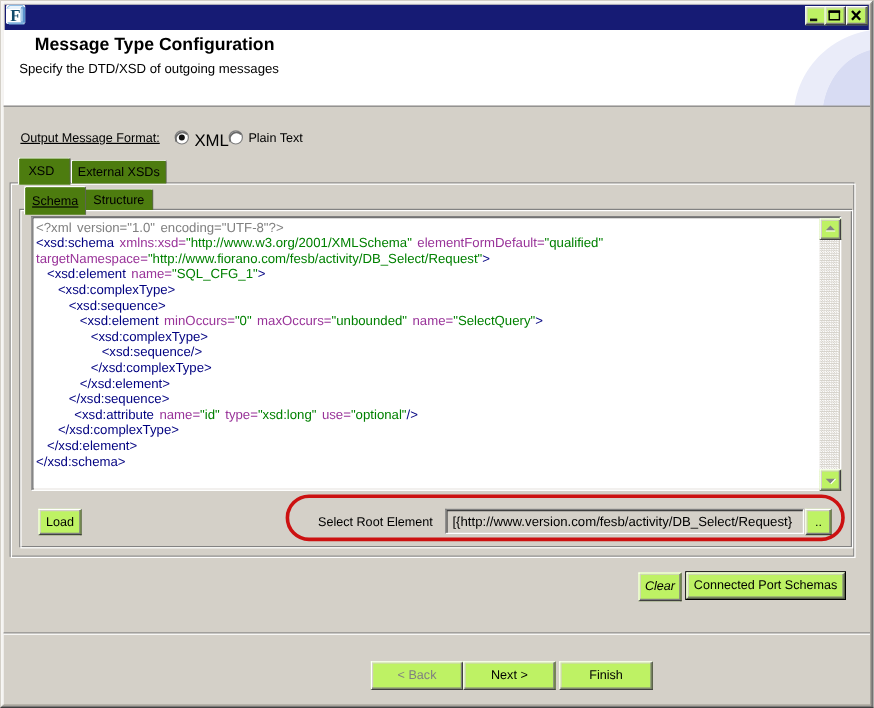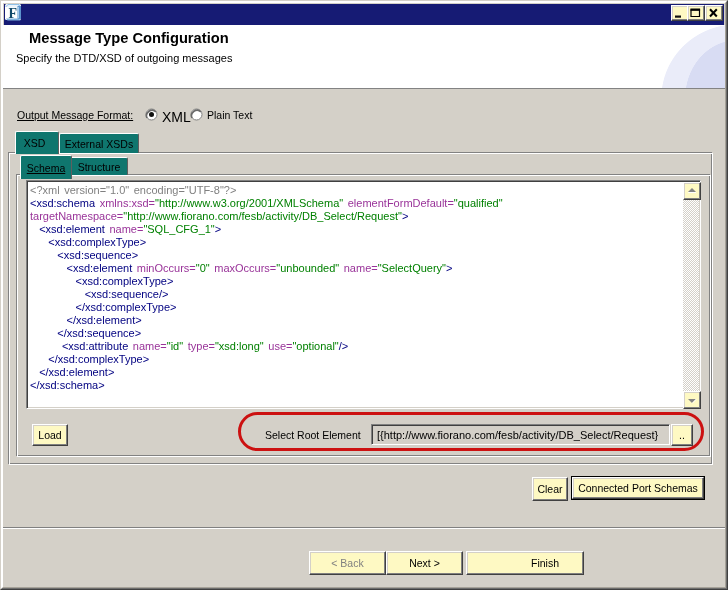--- a/index.html
+++ b/index.html
@@ -1,18 +1,18 @@
 <!DOCTYPE html>
 <html><head><meta charset="utf-8"><title>d</title><style>
 html,body{margin:0;padding:0;background:#fff;}
 #win{position:relative;width:728px;height:590px;font-family:"Liberation Sans",sans-serif;font-size:11px;color:#000;overflow:hidden;}
 .abs{position:absolute;}
-.btn{position:absolute;background:#fef9c3;border:1px solid;border-color:#fff #404040 #404040 #fff;box-shadow:inset -1px -1px 0 #808080,inset 1px 1px 0 #d4d0c8;display:flex;align-items:center;justify-content:center;font-size:10.5px;}
+.btn{position:absolute;background:#bef264;border:1px solid;border-color:#fff #404040 #404040 #fff;box-shadow:inset -1px -1px 0 #808080,inset 1px 1px 0 #d4d0c8;display:flex;align-items:center;justify-content:center;font-size:10.5px;}
 .sunk{border:1px solid;border-color:#808080 #fff #fff #808080;box-shadow:inset 1px 1px 0 #404040,inset -1px -1px 0 #d4d0c8;}
-.tab{position:absolute;background:#0f766e;border:1px solid;border-color:#fff #5f5f5f #d4d0c8 #fff;border-bottom:none;border-radius:2px 2px 0 0;display:flex;align-items:center;justify-content:center;font-size:10.5px;}
+.tab{position:absolute;background:#4d7c0f;border:1px solid;border-color:#fff #5f5f5f #d4d0c8 #fff;border-bottom:none;border-radius:2px 2px 0 0;display:flex;align-items:center;justify-content:center;font-size:10.5px;}
 .eo{position:absolute;border:1px solid #828282;box-sizing:border-box;}
 .ei{position:absolute;border:1px solid #fff;box-sizing:border-box;}
 .t{color:#000080}.a{color:#993399}.v{color:#008000}.g{color:#808080}
 #xml{position:absolute;left:28px;top:182px;width:655px;height:225px;background:#fff;overflow:hidden;white-space:pre;font-size:11px;line-height:13px;word-spacing:1.5px;padding:2px 0 0 2px;box-sizing:border-box;}
 </style></head>
 <body>
 <div id="win">
 
   <div class="abs" style="inset:0;border:1px solid;border-color:#d4d0c8 #404040 #404040 #d4d0c8;background:#d4d0c8;box-sizing:border-box;"></div>
   <div class="abs" style="inset:1px;border:1px solid;border-color:#fff #6c6c6c #6c6c6c #fff;box-sizing:border-box;"></div>
@@ -110,30 +110,30 @@
       <svg width="16" height="16">
         <path d="M8 11l4-4h-8z" fill="#848484"></path>
         <path d="M8.3 11.3l4-4.2" stroke="#fff" stroke-width="1"></path>
       </svg>
     </div>
 
   <div class="btn" style="left:32px;top:424px;width:34px;height:20px;">Load</div>
 
   <div class="abs" style="left:265px;top:429px;font-size:10.5px;">Select Root Element</div>
   <div class="abs sunk" style="left:371px;top:424px;width:299px;height:21px;background:#d4d0c8;box-sizing:border-box;overflow:hidden;display:flex;align-items:center;">
-      <span style="padding-left:5px;white-space:nowrap;">[{http://www.fiorano.com/fesb/activity/DB_Select/Request}</span>
+      <span style="padding-left:5px;white-space:nowrap;">[{http://www.version.com/fesb/activity/DB_Select/Request}</span>
     </div>
   <div class="btn" style="left:671px;top:424px;width:20px;height:20px;">..</div>
 
   <div class="abs" style="left:238px;top:412px;width:466px;height:39px;border:3px solid #cc1111;border-radius:19.5px;box-sizing:border-box;"></div>
 
-  <div class="btn" style="left:532px;top:477px;width:34px;height:22px;">Clear</div>
+  <div class="btn" style="left:532px;top:477px;width:34px;height:22px;font-style:italic;">Clear</div>
   <div class="abs" style="left:571px;top:476px;width:134px;height:24px;border:1px solid #000;box-sizing:border-box;">
       <div class="btn" style="inset:0;">Connected Port Schemas</div>
     </div>
 
   <div class="abs" style="left:3px;top:527px;width:722px;height:1px;background:#808080;"></div>
   <div class="abs" style="left:3px;top:528px;width:722px;height:1px;background:#fff;"></div>
 
   <div class="btn" style="left:309px;top:551px;width:75px;height:22px;color:#808080;">&lt; Back</div>
   <div class="btn" style="left:386px;top:551px;width:75px;height:22px;">Next &gt;</div>
-  <div class="btn" style="left:466px;top:551px;width:76px;height:22px;padding-left:40px;">Finish</div>
+  <div class="btn" style="left:466px;top:551px;width:76px;height:22px;">Finish</div>
 </div>
 
 </body></html>

